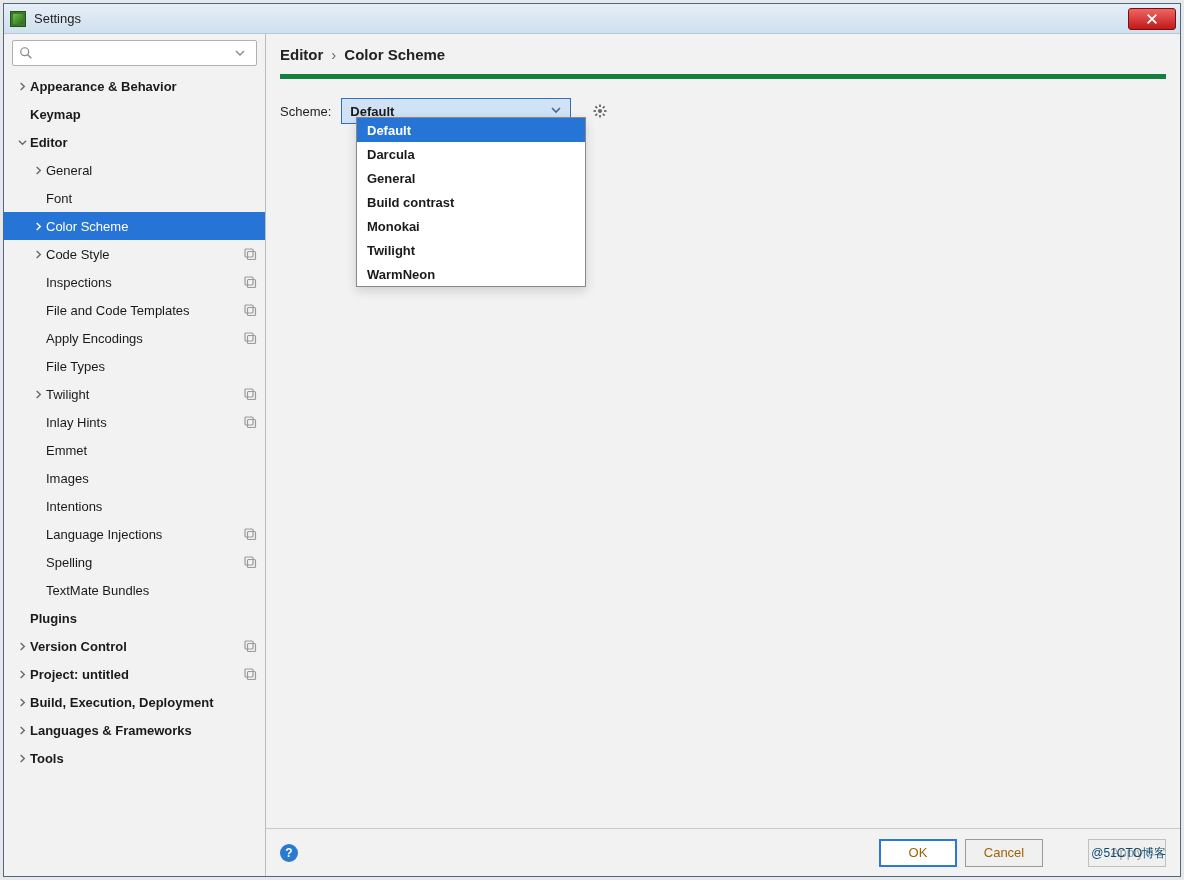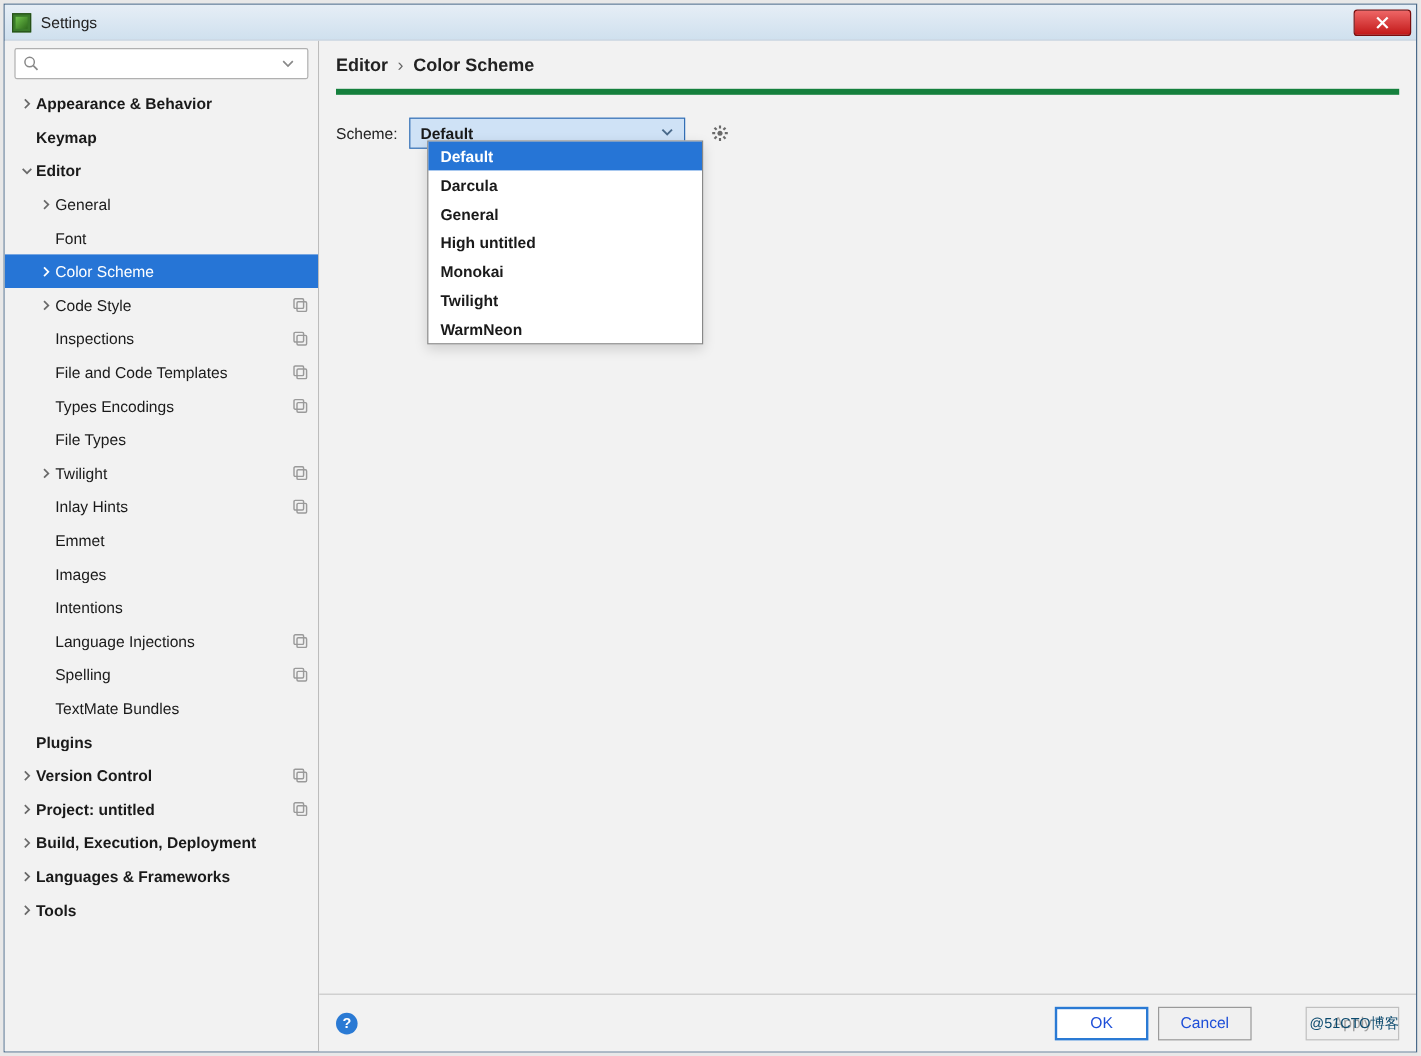--- a/index.html
+++ b/index.html
@@ -162,21 +162,21 @@
   }
   .footer .help{
     width:18px;height:18px;border-radius:50%;background:#2a7ad4;color:#fff;
     display:flex;align-items:center;justify-content:center;font-size:12px;font-weight:700;
     cursor:pointer;
   }
   .footer .spacer{flex:1;}
   .btn{
     min-width:78px;height:28px;border:1px solid #9a9a9a;background:#f0f0f0;
     display:flex;align-items:center;justify-content:center;padding:0 16px;cursor:pointer;
-    font-size:13px;color:#1d4ed8;
+    font-size:13px;color:#a16207;
   }
   .btn.primary{border:2px solid #2a7ad4;background:#fff;}
   .btn.disabled{color:#a0a0a0;border-color:#c0c0c0;cursor:default;margin-left:37px;}
   .watermark{
     position:absolute;right:14px;bottom:14px;color:#0c4a6e;font-size:12px;pointer-events:none;
   }
 </style>
 </head>
 <body>
 
@@ -276,21 +276,21 @@
             <span class="label">File and Code Templates</span>
             <span class="trailing-icon">
               <svg viewBox="0 0 14 14">
                 <rect x="2" y="2" width="8" height="8" rx="1" fill="none" stroke="currentColor" stroke-width="1.2"></rect>
                 <rect x="4.5" y="4.5" width="8" height="8" rx="1" fill="none" stroke="currentColor" stroke-width="1.2"></rect>
               </svg>
             </span>
           </div>
           <div class="tree-item depth1">
             <span class="arrow"></span>
-            <span class="label">Types Encodings</span>
+            <span class="label">Apply Encodings</span>
             <span class="trailing-icon">
               <svg viewBox="0 0 14 14">
                 <rect x="2" y="2" width="8" height="8" rx="1" fill="none" stroke="currentColor" stroke-width="1.2"></rect>
                 <rect x="4.5" y="4.5" width="8" height="8" rx="1" fill="none" stroke="currentColor" stroke-width="1.2"></rect>
               </svg>
             </span>
           </div>
           <div class="tree-item depth1">
             <span class="arrow"></span>
             <span class="label">File Types</span>
@@ -443,21 +443,21 @@
                   <line x1="10.8" y1="10.8" x2="12.6" y2="12.6"></line>
                 <line x1="12.6" y1="3.4" x2="10.8" y2="5.2"></line>
                   <line x1="5.2" y1="10.8" x2="3.4" y2="12.6"></line>
               </g>
             </svg>
           </div>
           <div class="dropdown" id="dropdown">
               <div class="opt selected">Default</div>
               <div class="opt">Darcula</div>
               <div class="opt">General</div>
-              <div class="opt">High untitled</div>
+              <div class="opt">Build contrast</div>
               <div class="opt">Monokai</div>
               <div class="opt">Twilight</div>
               <div class="opt">WarmNeon</div>
             </div>
         </div>
       </div>
       <div class="footer">
         <div class="help">?</div>
         <div class="spacer"></div>
         <div class="btn primary">OK</div>

